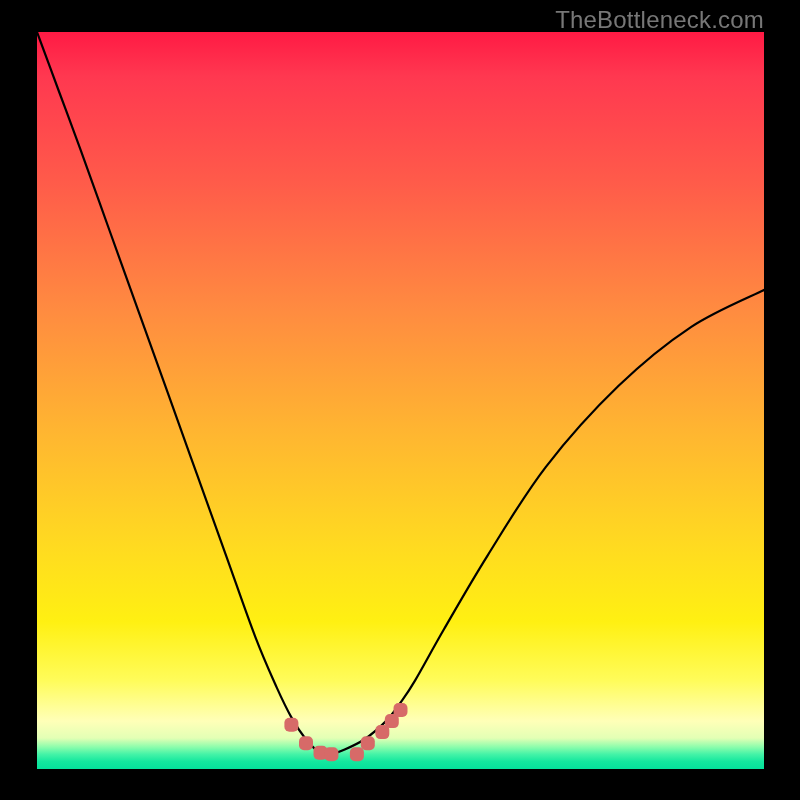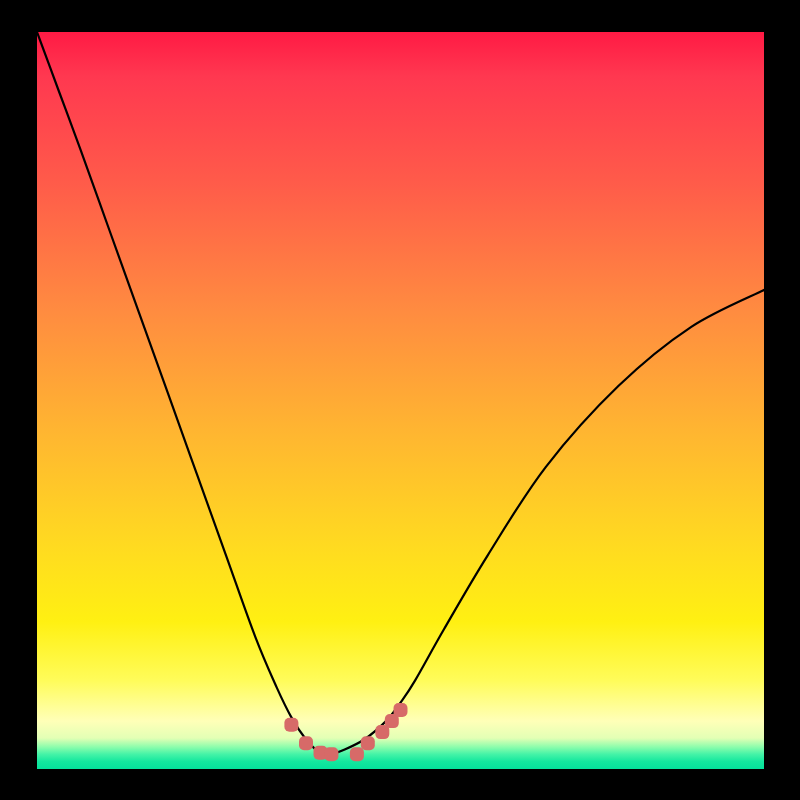--- a/index.html
+++ b/index.html
@@ -69,20 +69,21 @@
   .marker {
     fill: #d76a68;
     stroke: none;
   }
 </style>
 </head>
 <body>
 
 <div class="frame">
 
+  <div class="watermark">TheBottleneck.com</div>
 
   <div class="plot-area">
     <svg class="curve" viewBox="0 0 727 737" preserveAspectRatio="none">
       <path id="curve-path" class="curve-path" d="M 0.0 0.0 C 3.6 9.8, 14.5 39.3, 21.8 59.0 C 29.1 78.6, 35.1 94.6, 43.6 117.9 C 52.1 141.3, 63.0 172.0, 72.7 199.0 C 82.4 226.0, 92.1 253.0, 101.8 280.1 C 111.5 307.1, 121.2 334.1, 130.9 361.1 C 140.6 388.2, 150.2 415.2, 159.9 442.2 C 169.6 469.2, 179.3 496.2, 189.0 523.3 C 198.7 550.3, 209.6 582.2, 218.1 604.3 C 226.6 626.5, 233.9 642.4, 239.9 655.9 C 246.0 669.4, 249.6 676.8, 254.4 685.4 C 259.3 694.0, 264.7 702.0, 269.0 707.5 C 273.2 713.0, 276.9 716.1, 279.9 718.6 C 282.9 721.0, 284.7 721.6, 287.2 722.3 C 289.6 722.9, 291.4 722.9, 294.4 722.3 C 297.5 721.6, 299.9 721.0, 305.3 718.6 C 310.8 716.1, 319.9 712.4, 327.2 707.5 C 334.4 702.6, 342.9 695.2, 349.0 689.1 C 355.0 683.0, 358.7 677.4, 363.5 670.7 C 368.3 663.9, 370.8 660.8, 378.0 648.6 C 385.3 636.3, 395.0 617.9, 407.1 597.0 C 419.2 576.1, 433.8 550.3, 450.7 523.3 C 467.7 496.2, 487.1 463.1, 508.9 434.8 C 530.7 406.6, 557.4 377.1, 581.6 353.8 C 605.8 330.4, 630.1 310.8, 654.3 294.8 C 678.5 278.8, 714.9 264.1, 727.0 257.9"></path>
       <g id="marker-group">
           <rect x="247.4" y="685.8" width="14" height="14" rx="5" ry="5" class="marker"></rect>
           <rect x="262.0" y="704.2" width="14" height="14" rx="5" ry="5" class="marker"></rect>
           <rect x="276.5" y="713.8" width="14" height="14" rx="5" ry="5" class="marker"></rect>
           <rect x="287.4" y="715.3" width="14" height="14" rx="5" ry="5" class="marker"></rect>
           <rect x="312.9" y="715.3" width="14" height="14" rx="5" ry="5" class="marker"></rect>

